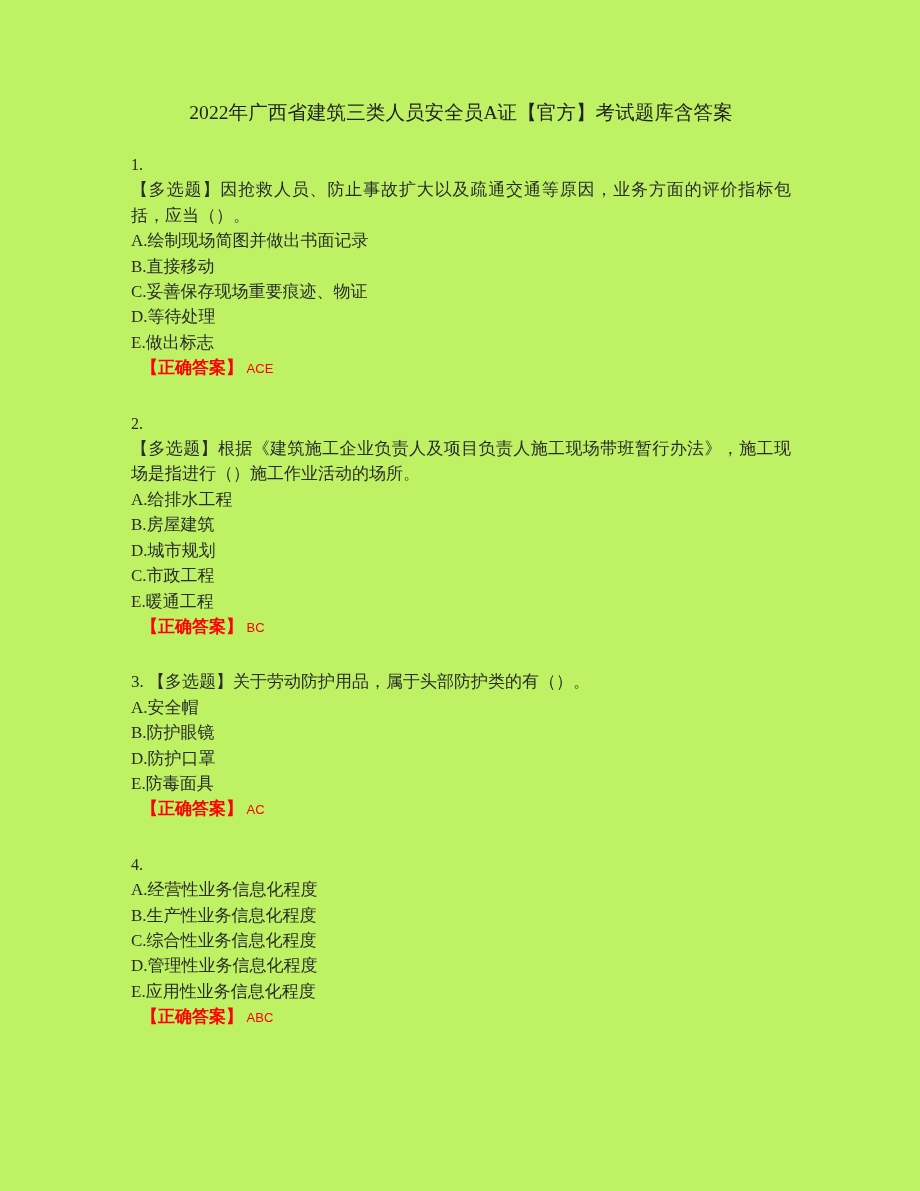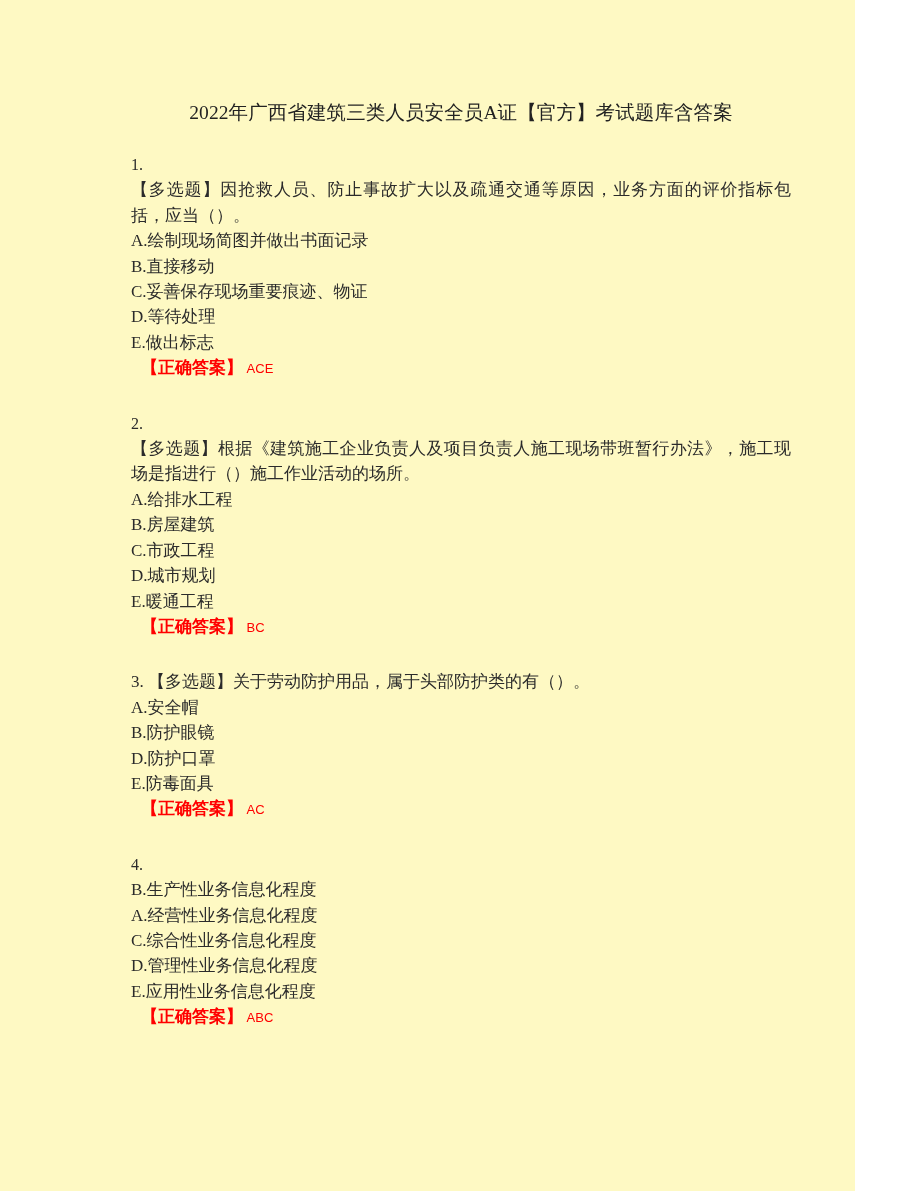--- a/index.html
+++ b/index.html
@@ -15,23 +15,23 @@
     overflow: hidden;
     font-family: "Liberation Serif", "DejaVu Serif", serif;
     color: #2b2b2b;
     -webkit-font-smoothing: antialiased;
   }
 
   .page {
     position: absolute;
     left: 0;
     top: 0;
-    width: 855px;
+    width: 920px;
     height: 1191px;
-    background: #fef9c3;
+    background: #bef264;
   }
 
   .content {
     position: absolute;
     left: 131px;
     top: 98px;
     width: 660px;
   }
 
   .doc-title {
@@ -112,37 +112,37 @@
           <div class="q-option">C.妥善保存现场重要痕迹、物证</div>
           <div class="q-option">D.等待处理</div>
           <div class="q-option">E.做出标志</div>
           <div class="q-answer"><span class="answer-label">【正确答案】</span><span class="answer-value"> ACE</span></div>
         </div>
         <div class="question-block">
           <div class="q-number">2.</div>
           <div class="q-stem">【多选题】根据《建筑施工企业负责人及项目负责人施工现场带班暂行办法》，施工现场是指进行（）施工作业活动的场所。</div>
           <div class="q-option">A.给排水工程</div>
           <div class="q-option">B.房屋建筑</div>
+          <div class="q-option">D.城市规划</div>
           <div class="q-option">C.市政工程</div>
-          <div class="q-option">D.城市规划</div>
           <div class="q-option">E.暖通工程</div>
           <div class="q-answer"><span class="answer-label">【正确答案】</span><span class="answer-value"> BC</span></div>
         </div>
         <div class="question-block">
           <div class="q-stem inline-number"><span>3. </span><span>【多选题】关于劳动防护用品，属于头部防护类的有（）。</span></div>
           <div class="q-option">A.安全帽</div>
           <div class="q-option">B.防护眼镜</div>
           <div class="q-option">D.防护口罩</div>
           <div class="q-option">E.防毒面具</div>
           <div class="q-answer"><span class="answer-label">【正确答案】</span><span class="answer-value"> AC</span></div>
         </div>
         <div class="question-block">
           <div class="q-number">4.</div>
+          <div class="q-option">A.经营性业务信息化程度</div>
           <div class="q-option">B.生产性业务信息化程度</div>
-          <div class="q-option">A.经营性业务信息化程度</div>
           <div class="q-option">C.综合性业务信息化程度</div>
           <div class="q-option">D.管理性业务信息化程度</div>
           <div class="q-option">E.应用性业务信息化程度</div>
           <div class="q-answer"><span class="answer-label">【正确答案】</span><span class="answer-value"> ABC</span></div>
         </div>
       </div>
 
   </div>
 </div>
 

